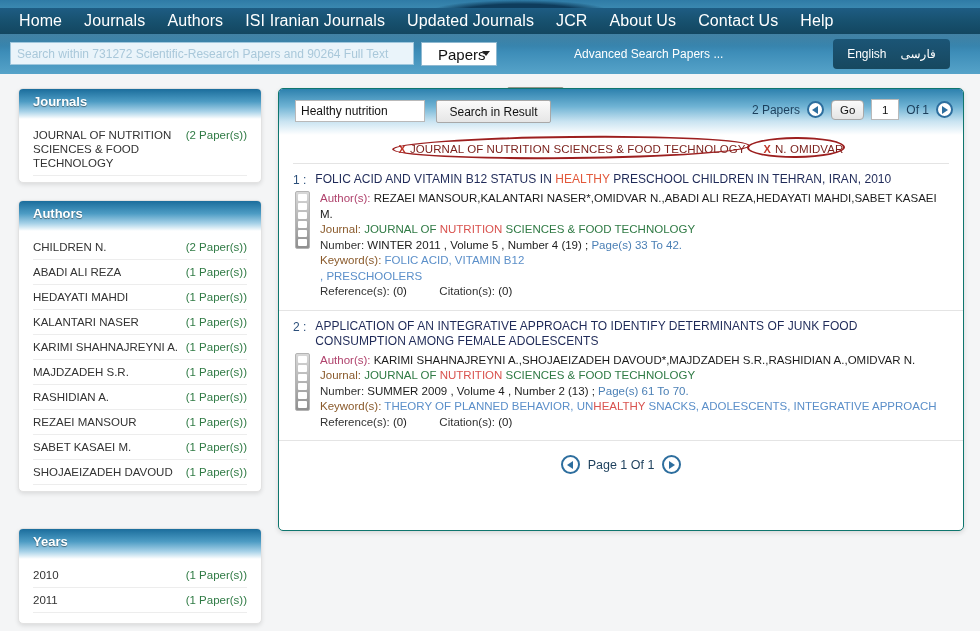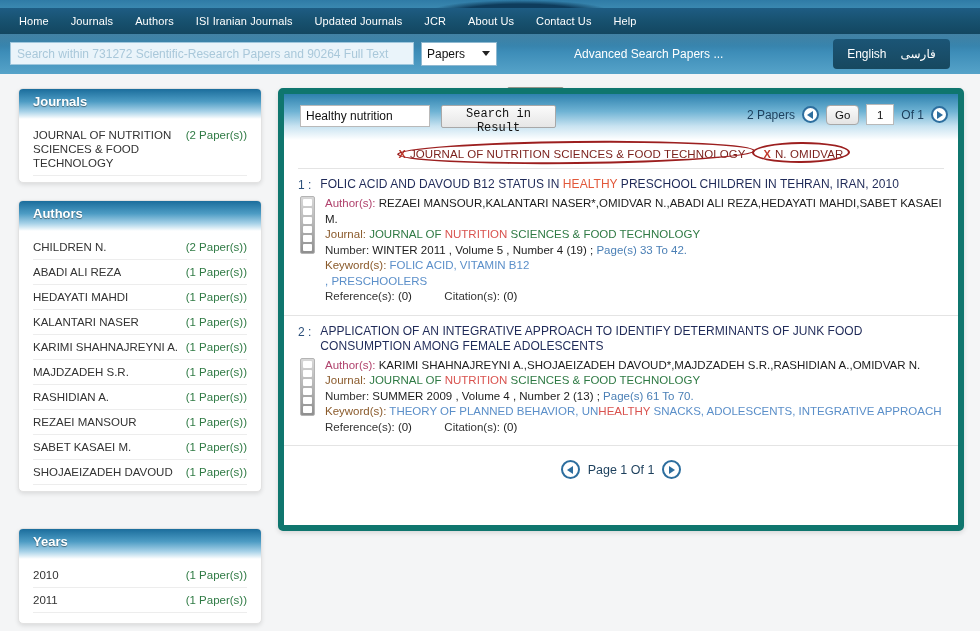--- a/index.html
+++ b/index.html
@@ -20,21 +20,21 @@
     position: absolute; left: 430px; top: 0; width: 180px; height: 8px;
     background: radial-gradient(ellipse at 50% 140%, #0e3c5c 0%, #0e3c5c 45%, rgba(14,60,92,0) 70%);
   }
   .navbar {
     position: absolute; left: 0; top: 8px; width: 980px; height: 26px;
     background: linear-gradient(to bottom, #1e5c83 0%, #17516f 50%, #134660 100%);
     display: flex; align-items: center;
     padding-left: 8px;
   }
   .navbar a {
-    color: #ffffff; text-decoration: none; font-size: 11px;
+    color: #ffffff; text-decoration: none; font-size: 16px;
     padding: 2px 11px; white-space: nowrap; letter-spacing: 0.1px;
   }
 
   
   .searchband {
     position: absolute; left: 0; top: 34px; width: 980px; height: 40px;
     background: linear-gradient(to bottom, #2d7399 0%, #3d8db8 45%, #56a3c9 100%);
   }
   .searchband .sheen {
     position: absolute; left: 0; top: 0; width: 980px; height: 12px;
@@ -43,21 +43,21 @@
   .search-input {
     position: absolute; left: 10px; top: 42px; width: 404px; height: 23px;
     border: 1px solid #9fc7dd; background: #eaf4fa;
     font-size: 12px; color: #a9c8da; padding: 0 6px;
     font-family: "Liberation Sans", sans-serif;
   }
   .search-input::placeholder { color: #a9c8da; }
   .scope-select {
     position: absolute; left: 421px; top: 42px; width: 76px; height: 24px;
     background: #ffffff; border: 1px solid #8fb9d1;
-    font-size: 12px; color: #111; padding-left: 5px;
+    font-size: 15px; color: #111; padding-left: 16px;
     display: flex; align-items: center;
   }
   .scope-select .caret {
     position: absolute; right: 6px; top: 8px;
     width: 0; height: 0;
     border-left: 4px solid transparent; border-right: 4px solid transparent;
     border-top: 5px solid #222;
   }
   .search-btn {
     position: absolute; left: 507px; top: 43px; width: 57px; height: 22px;
@@ -110,41 +110,41 @@
   .prow .nm { color: #333; line-height: 14px; }
   .prow .ct { color: #2f7a44; white-space: nowrap; font-size: 11.5px; }
 
   #panel-journals { left: 18px; top: 88px; width: 244px; }
   #panel-authors  { left: 18px; top: 200px; width: 244px; }
   #panel-years    { left: 18px; top: 528px; width: 244px; height: 96px; }
 
   
   #main-panel {
     position: absolute; left: 278px; top: 88px; width: 686px; height: 443px;
-    background: #ffffff; border: 6px solid #0f766e; border-radius: 5px;
+    background: #ffffff; border: 1px solid #0f766e; border-radius: 5px;
     box-shadow: 0 2px 5px rgba(0,0,0,0.12);
     overflow: hidden;
   }
   .main-head {
     height: 46px;
     background: linear-gradient(to bottom, #2d81ae 0%, #6fb3d4 38%, #c8e3f1 70%, #ffffff 100%);
     position: relative;
   }
   .result-search-input {
     position: absolute; left: 16px; top: 11px; width: 130px; height: 22px;
     border: 1px solid #b9b9b9; background: #fff;
     font-size: 12px; color: #111; padding: 0 5px;
     font-family: "Liberation Sans", sans-serif;
   }
   .sir-btn {
     position: absolute; left: 157px; top: 11px; width: 115px; height: 23px;
     background: linear-gradient(to bottom, #fbfbfb, #e6e6e6);
     border: 1px solid #a8a8a8; border-radius: 2px;
     font-size: 12px; color: #111; cursor: pointer;
-    font-family: Liberation Mono, monospace;
+    font-family: Liberation Sans, sans-serif;
   }
   .pager-top {
     position: absolute; right: 10px; top: 10px;
     display: flex; align-items: center; gap: 7px;
     font-size: 12px; color: #1c3f5c;
   }
   .circ {
     width: 17px; height: 17px; border-radius: 50%;
     border: 2px solid #2d6e9e; background: #ffffff;
     display: inline-flex; align-items: center; justify-content: center;
@@ -379,21 +379,21 @@
     </div>
     <div class="ellipse-anno" id="anno-1"></div>
     <div class="ellipse-anno" id="anno-2"></div>
   </div>
 
   <div class="hr-sep"></div>
 
   <div class="result">
     <div class="res-title-line">
       <span class="res-num">1 :</span>
-      <span class="res-title"><span>FOLIC ACID AND DAVOUD B12 STATUS IN </span><span class="hl">HEALTHY</span><span> PRESCHOOL CHILDREN IN TEHRAN, IRAN, 2010</span></span>
+      <span class="res-title"><span>FOLIC ACID AND VITAMIN B12 STATUS IN </span><span class="hl">HEALTHY</span><span> PRESCHOOL CHILDREN IN TEHRAN, IRAN, 2010</span></span>
     </div>
     <div class="res-body">
       <div class="rankbar">
         <span></span>
           <span></span>
           <span></span>
           <span></span>
           <span></span>
           <span></span>
       </div>

